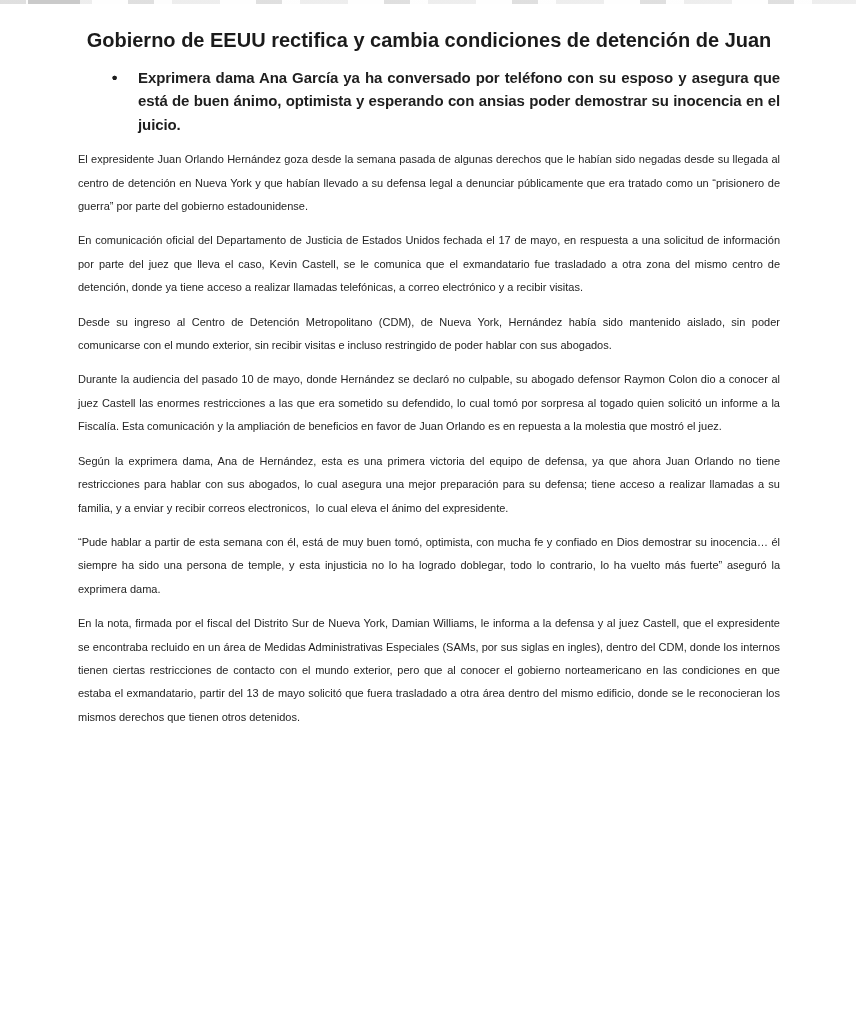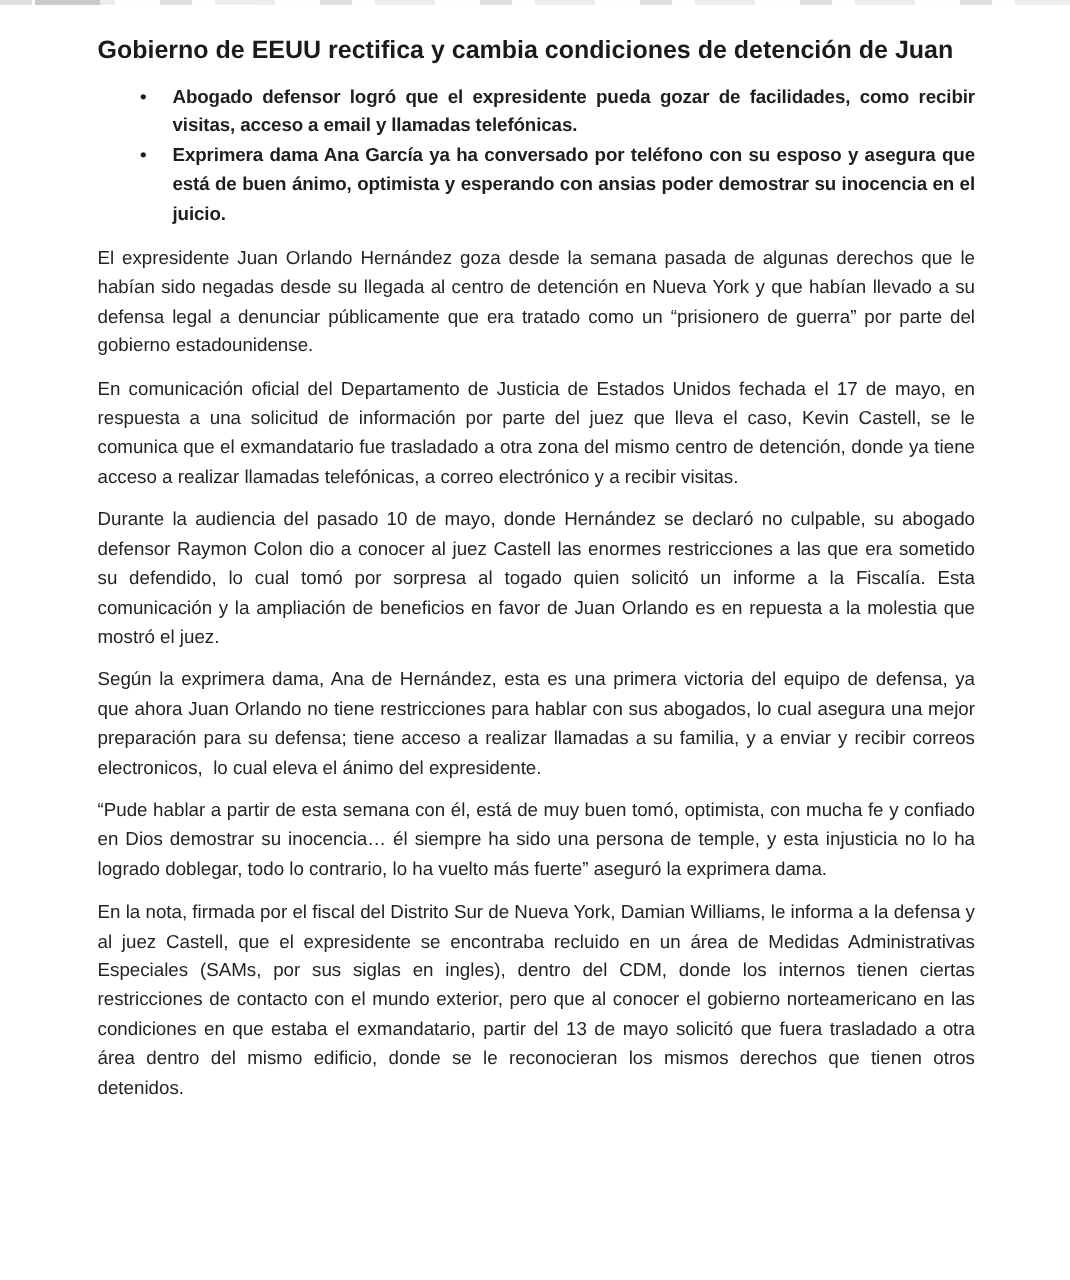--- a/index.html
+++ b/index.html
@@ -31,20 +31,21 @@
     background: #9f9f9f;
   }
   .page {
     position: relative;
     padding: 22px 76px 0 78px;
   }
   h1.doc-title {
     font-size: 20px;
     font-weight: 700;
     line-height: 36px;
+    text-align: center;
     color: #1b1b1b;
     margin-bottom: 8px;
   }
   .title-line { display: block; white-space: nowrap; }
   ul.bullets {
     list-style: none;
     margin: 0 0 12px 0;
     padding-left: 60px;
   }
   li.bullet {
@@ -56,21 +57,21 @@
     letter-spacing: -0.1px;
     color: #1e1e1e;
   }
   li.bullet .marker {
     position: absolute;
     left: -26px;
     top: 0;
     font-weight: 700;
   }
   p.body-par {
-    font-size: 15px;
+    font-size: 11px;
     line-height: 23.4px;
     text-align: justify;
     white-space: pre-wrap;
     margin-bottom: 11px;
     color: #242424;
   }
 </style>
 </head>
 <body>
 
@@ -78,28 +79,28 @@
 
 <main class="page">
 
   <h1 class="doc-title">
     <span class="title-line">Gobierno de EEUU rectifica y cambia condiciones de detención de Juan</span>
   </h1>
 
   <ul class="bullets">
     <li class="bullet">
       <span class="marker">•</span>
-      <span class="bullet-text">Abogado defensor logró que el expresidente pueda gozar de facilidades, como recibir visitas, acceso a email y llamadas telefónicas.</span>
     </li>
     <li class="bullet">
       <span class="marker">•</span>
       <span class="bullet-text">Exprimera dama Ana García ya ha conversado por teléfono con su esposo y asegura que está de buen ánimo, optimista y esperando con ansias poder demostrar su inocencia en el juicio.</span>
     </li>
   </ul>
 
   <p class="body-par">El expresidente Juan Orlando Hernández goza desde la semana pasada de algunas derechos que le habían sido negadas desde su llegada al centro de detención en Nueva York y que habían llevado a su defensa legal a denunciar públicamente que era tratado como un “prisionero de guerra” por parte del gobierno estadounidense.</p>
   <p class="body-par">En comunicación oficial del Departamento de Justicia de Estados Unidos fechada el 17 de mayo, en respuesta a una solicitud de información por parte del juez que lleva el caso, Kevin Castell, se le comunica que el exmandatario fue trasladado a otra zona del mismo centro de detención, donde ya tiene acceso a realizar llamadas telefónicas, a correo electrónico y a recibir visitas.</p>
+  <p class="body-par">Desde su ingreso al Centro de Detención Metropolitano (CDM), de Nueva York, Hernández había sido mantenido aislado, sin poder comunicarse con el mundo exterior, sin recibir visitas e incluso restringido de poder hablar con sus abogados.</p>
   <p class="body-par">Durante la audiencia del pasado 10 de mayo, donde Hernández se declaró no culpable, su abogado defensor Raymon Colon dio a conocer al juez Castell las enormes restricciones a las que era sometido su defendido, lo cual tomó por sorpresa al togado quien solicitó un informe a la Fiscalía. Esta comunicación y la ampliación de beneficios en favor de Juan Orlando es en repuesta a la molestia que mostró el juez.</p>
   <p class="body-par">Según la exprimera dama, Ana de Hernández, esta es una primera victoria del equipo de defensa, ya que ahora Juan Orlando no tiene restricciones para hablar con sus abogados, lo cual asegura una mejor preparación para su defensa; tiene acceso a realizar llamadas a su familia, y a enviar y recibir correos electronicos,  lo cual eleva el ánimo del expresidente.</p>
   <p class="body-par">“Pude hablar a partir de esta semana con él, está de muy buen tomó, optimista, con mucha fe y confiado en Dios demostrar su inocencia… él siempre ha sido una persona de temple, y esta injusticia no lo ha logrado doblegar, todo lo contrario, lo ha vuelto más fuerte” aseguró la exprimera dama.</p>
   <p class="body-par">En la nota, firmada por el fiscal del Distrito Sur de Nueva York, Damian Williams, le informa a la defensa y al juez Castell, que el expresidente se encontraba recluido en un área de Medidas Administrativas Especiales (SAMs, por sus siglas en ingles), dentro del CDM, donde los internos tienen ciertas restricciones de contacto con el mundo exterior, pero que al conocer el gobierno norteamericano en las condiciones en que estaba el exmandatario, partir del 13 de mayo solicitó que fuera trasladado a otra área dentro del mismo edificio, donde se le reconocieran los mismos derechos que tienen otros detenidos.</p>
 
 </main>
 
 </body></html>

